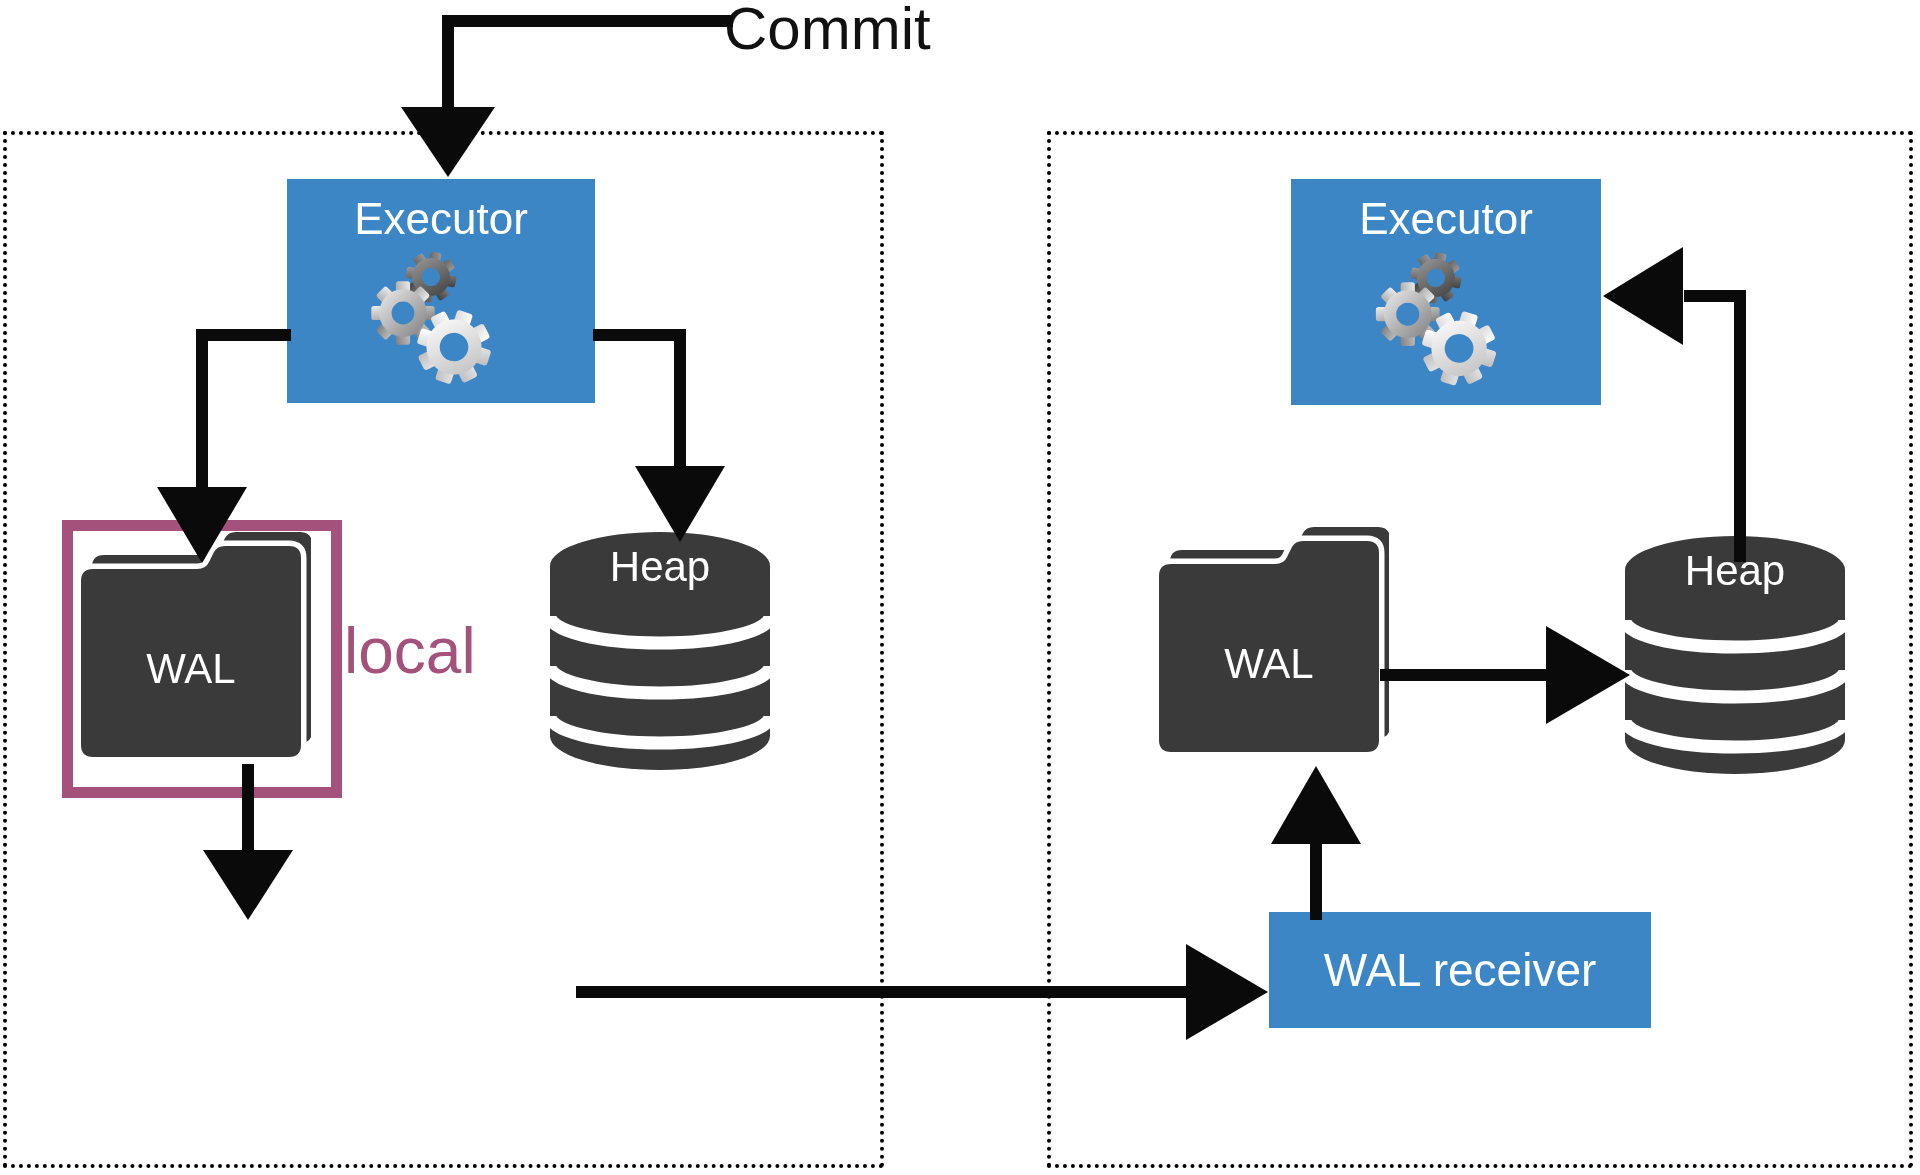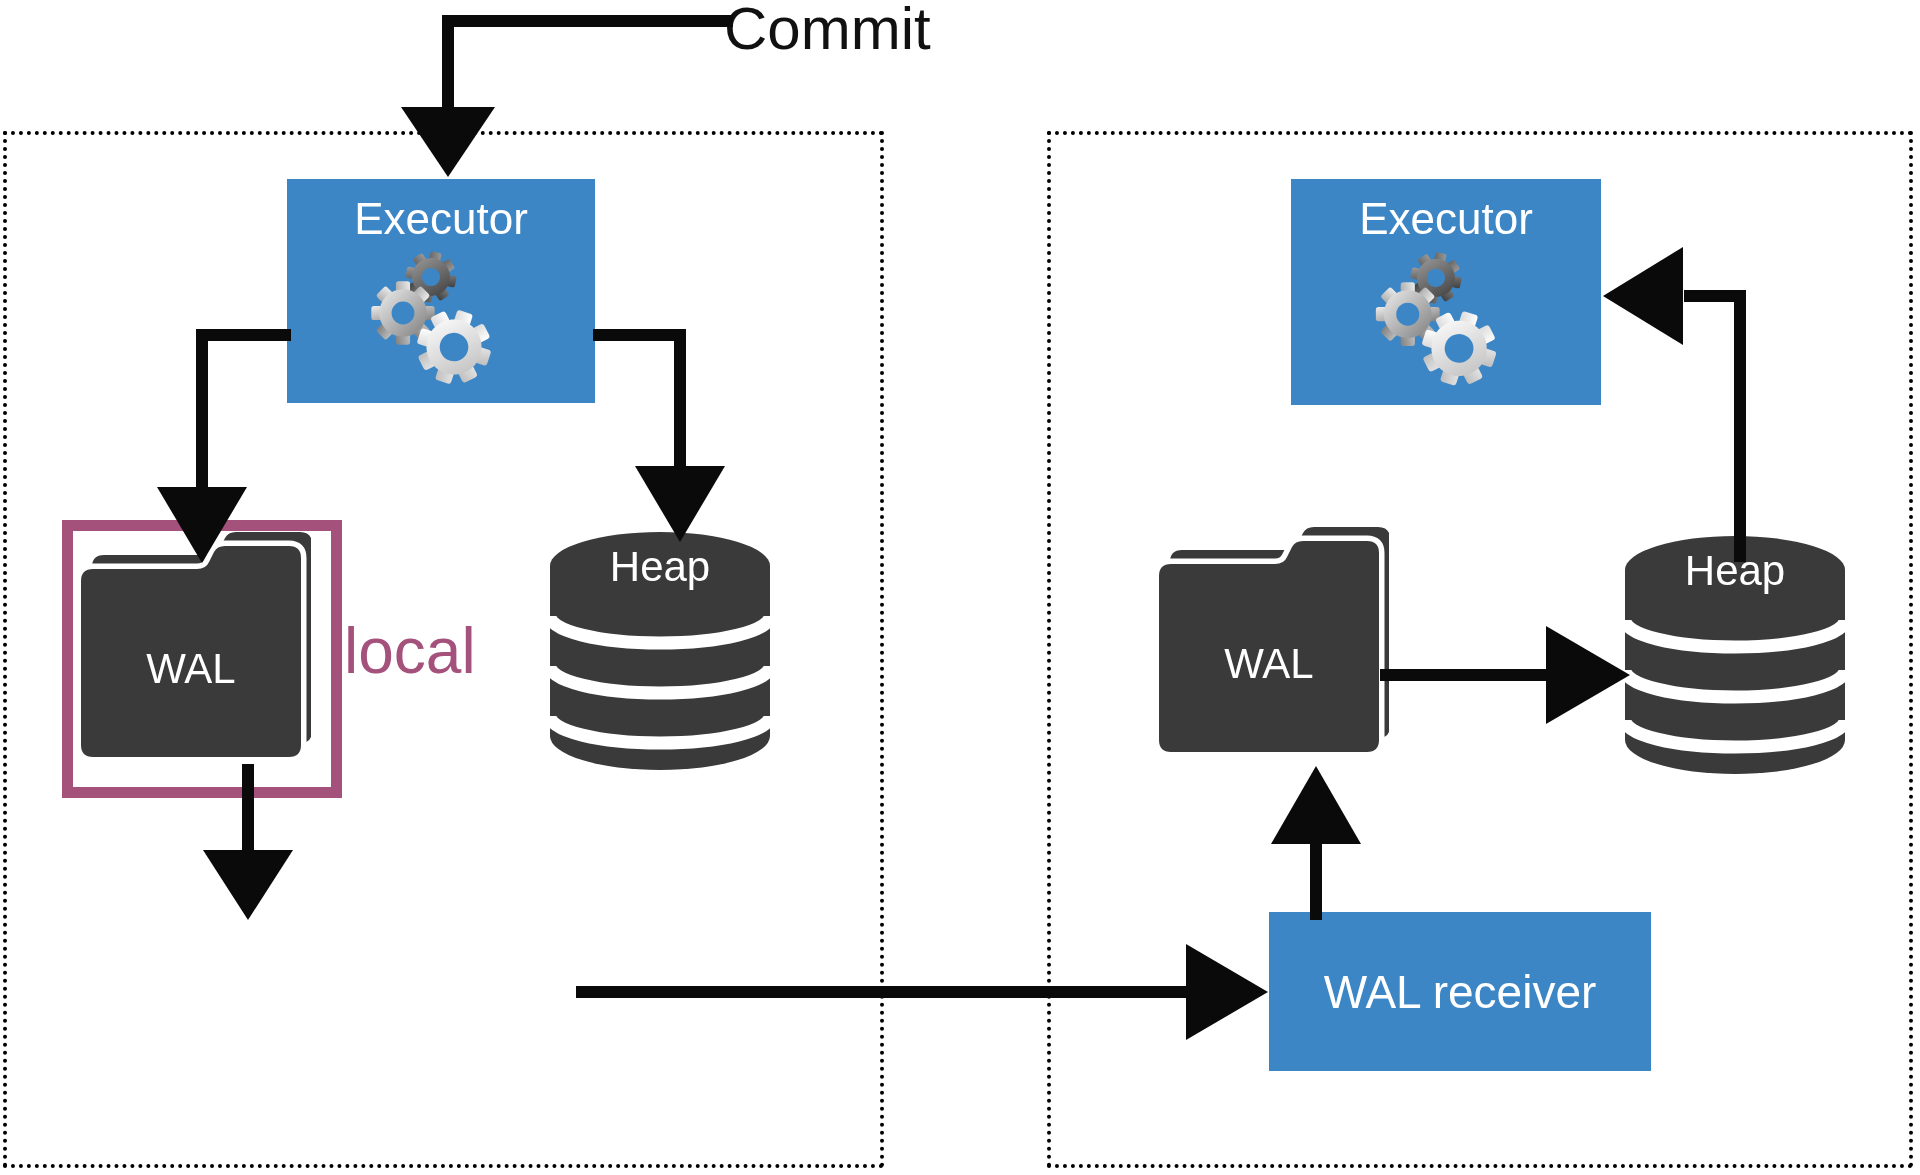--- a/index.html
+++ b/index.html
@@ -16,21 +16,21 @@
   .canvas{position:relative;width:1920px;height:1175px;background:var(--canvas-white);overflow:hidden;}
 
   .dotted-box{position:absolute;border:4px dotted #000;background:transparent;z-index:1;}
   .box-primary{left:3px;top:131px;width:881px;height:1037px;}
   .box-replica{left:1047px;top:131px;width:866px;height:1037px;}
 
   .bluebox{position:absolute;background:var(--box-blue);z-index:3;}
   .exec-left{left:287px;top:179px;width:308px;height:224px;}
   .exec-right{left:1291px;top:179px;width:310px;height:226px;}
   .sender{left:199px;top:919px;width:377px;height:160px;}
-  .receiver{left:1269px;top:912px;width:382px;height:159px;}
+  .receiver{left:1269px;top:912px;width:382px;height:116px;}
   .box-label{position:absolute;top:14px;left:0;width:100%;text-align:center;
     color:var(--label-white);font-size:44px;line-height:52px;}
   .center-label{position:absolute;inset:0;display:flex;align-items:center;justify-content:center;
     color:var(--label-white);font-size:46px;}
 
   .gears-svg{position:absolute;left:0;top:0;width:100%;height:100%;}
 
   .icon-svg{position:absolute;z-index:3;}
   .folder-left{left:71px;top:531px;width:240px;height:230px;}
   .folder-right{left:1149px;top:526px;width:240px;height:230px;}

